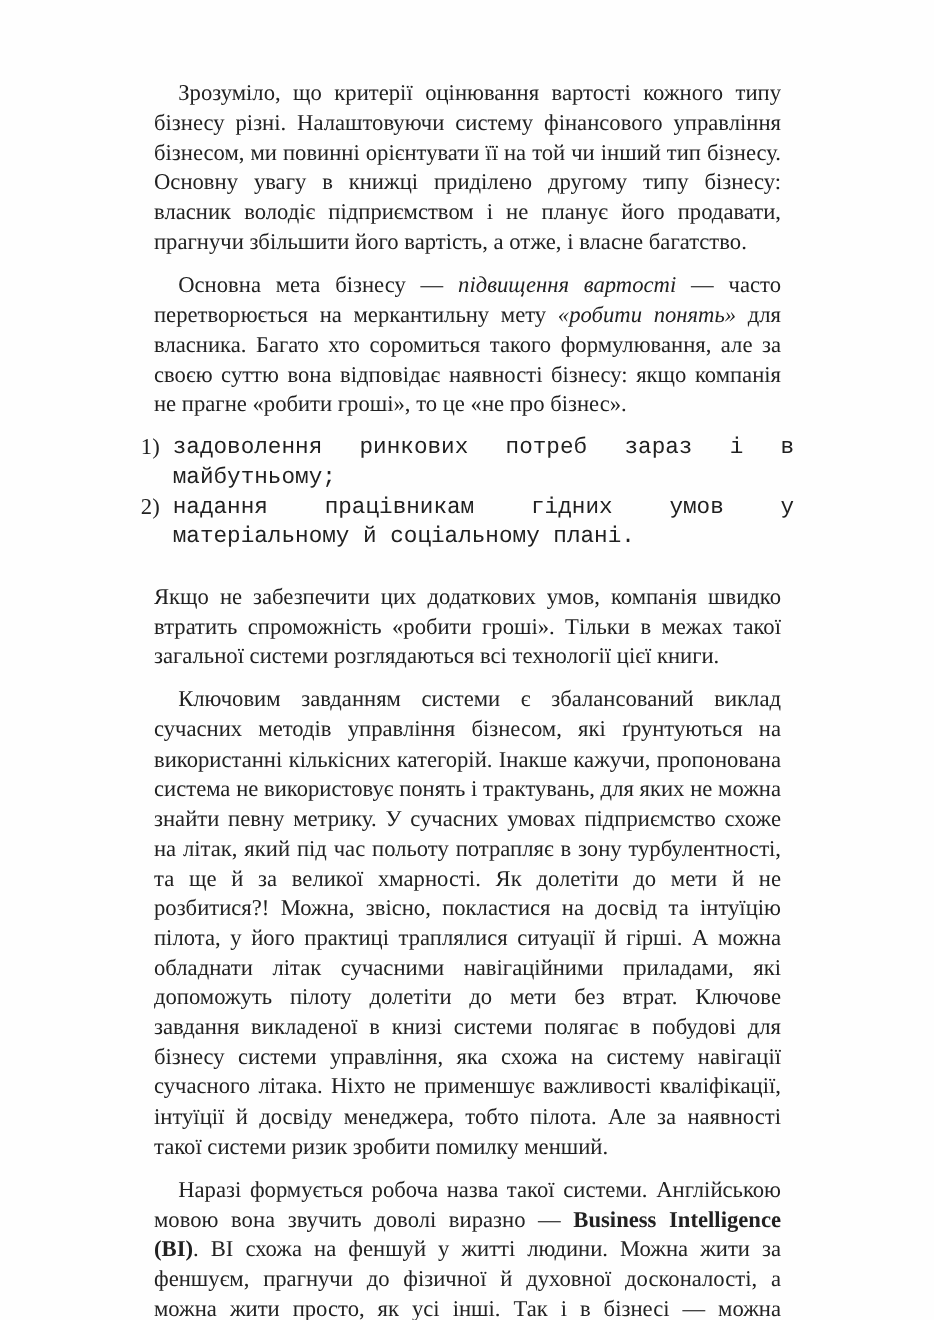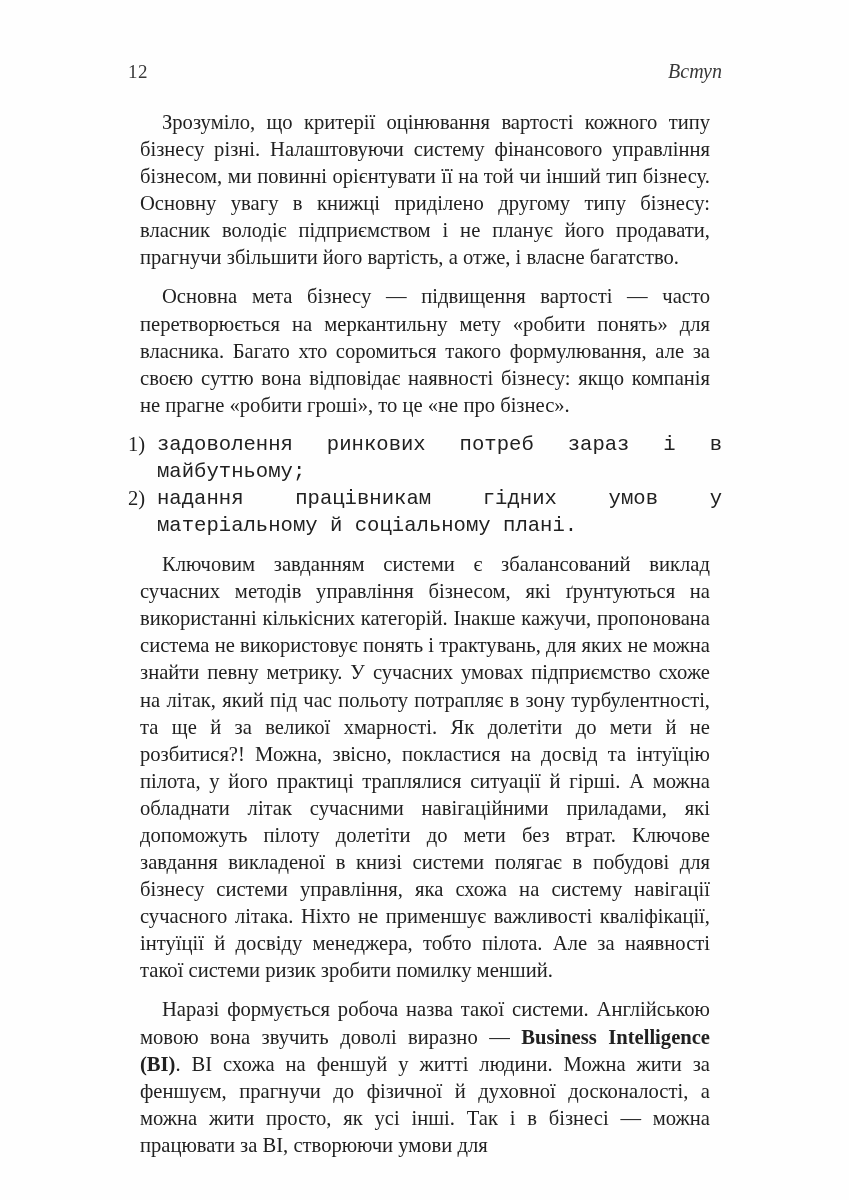--- a/index.html
+++ b/index.html
@@ -64,33 +64,29 @@
     flex: 0 0 29px;
     width: 29px;
   }
   .list-text {
     flex: 1 1 auto;
     text-align: justify;
     hyphens: auto;
     font-family: Liberation Mono, monospace;
     -webkit-hyphens: auto;
   }
-  .run-italic { }
+  .run-italic { font-style: italic; }
   .run-bold   { font-weight: bold; }
 </style>
 </head>
 <body>
 
 <div class="page">
   <div class="page-inner">
 
-    <div class="page-header">
-      <span class="page-number">12</span>
-      <span class="running-head">Вступ</span>
-    </div>
 
     <div class="body-text" lang="uk">
 
       <p class="indent">
         <span>Зрозуміло, що критерії оцінювання вартості кожного типу бізнесу різні. Налаштовуючи систему фінансового управління бізнесом, ми повинні орієнтувати її на той чи інший тип бізнесу. Основну увагу в книжці приділено другому типу бізнесу: власник володіє підприємством і не планує його продавати, прагнучи збільшити його вартість, а отже, і власне багатство.</span>
       </p>
 
       <p class="indent">
         <span>Основна мета бізнесу — </span><span class="run-italic">підвищення вартості</span><span> — часто перетворюється на меркантильну мету </span><span class="run-italic">«робити понять»</span><span> для власника. Багато хто соромиться такого формулювання, але за своєю суттю вона відповідає наявності бізнесу: якщо компанія не прагне «робити гроші», то це «не про бізнес».</span>
       </p>
@@ -100,20 +96,23 @@
         <div class="list-row">
           <span class="list-marker">1)</span>
           <span class="list-text">задоволення ринкових потреб зараз і в майбутньому;</span>
         </div>
         <div class="list-row">
           <span class="list-marker">2)</span>
           <span class="list-text">надання працівникам гідних умов у матеріальному й соціальному плані.</span>
         </div>
       </div>
 
+      <p class="gap-before">
+        <span>Якщо не забезпечити цих додаткових умов, компанія швидко втратить спроможність «робити гроші». Тільки в межах такої загальної системи розглядаються всі технології цієї книги.</span>
+      </p>
 
       <p class="indent">
         <span>Ключовим завданням системи є збалансований виклад сучасних методів управління бізнесом, які ґрунтуються на використанні кількісних категорій. Інакше кажучи, пропонована система не використовує понять і трактувань, для яких не можна знайти певну метрику. У сучасних умовах підприємство схоже на літак, який під час польоту потрапляє в зону турбулентності, та ще й за великої хмарності. Як долетіти до мети й не розбитися?! Можна, звісно, покластися на досвід та інтуїцію пілота, у його практиці траплялися ситуації й гірші. А можна обладнати літак сучасними навігаційними приладами, які допоможуть пілоту долетіти до мети без втрат. Ключове завдання викладеної в книзі системи полягає в побудові для бізнесу системи управління, яка схожа на систему навігації сучасного літака. Ніхто не применшує важливості кваліфікації, інтуїції й досвіду менеджера, тобто пілота. Але за наявності такої системи ризик зробити помилку менший.</span>
       </p>
 
       <p class="indent">
         <span>Наразі формується робоча назва такої системи. Англійською мовою вона звучить доволі виразно — </span><span class="run-bold">Business Intelligence (BI)</span><span>. BI схожа на феншуй у житті людини. Можна жити за феншуєм, прагнучи до фізичної й духовної досконалості, а можна жити просто, як усі інші. Так і в бізнесі — можна працювати за BI, створюючи умови для</span>
       </p>
 
     </div>

